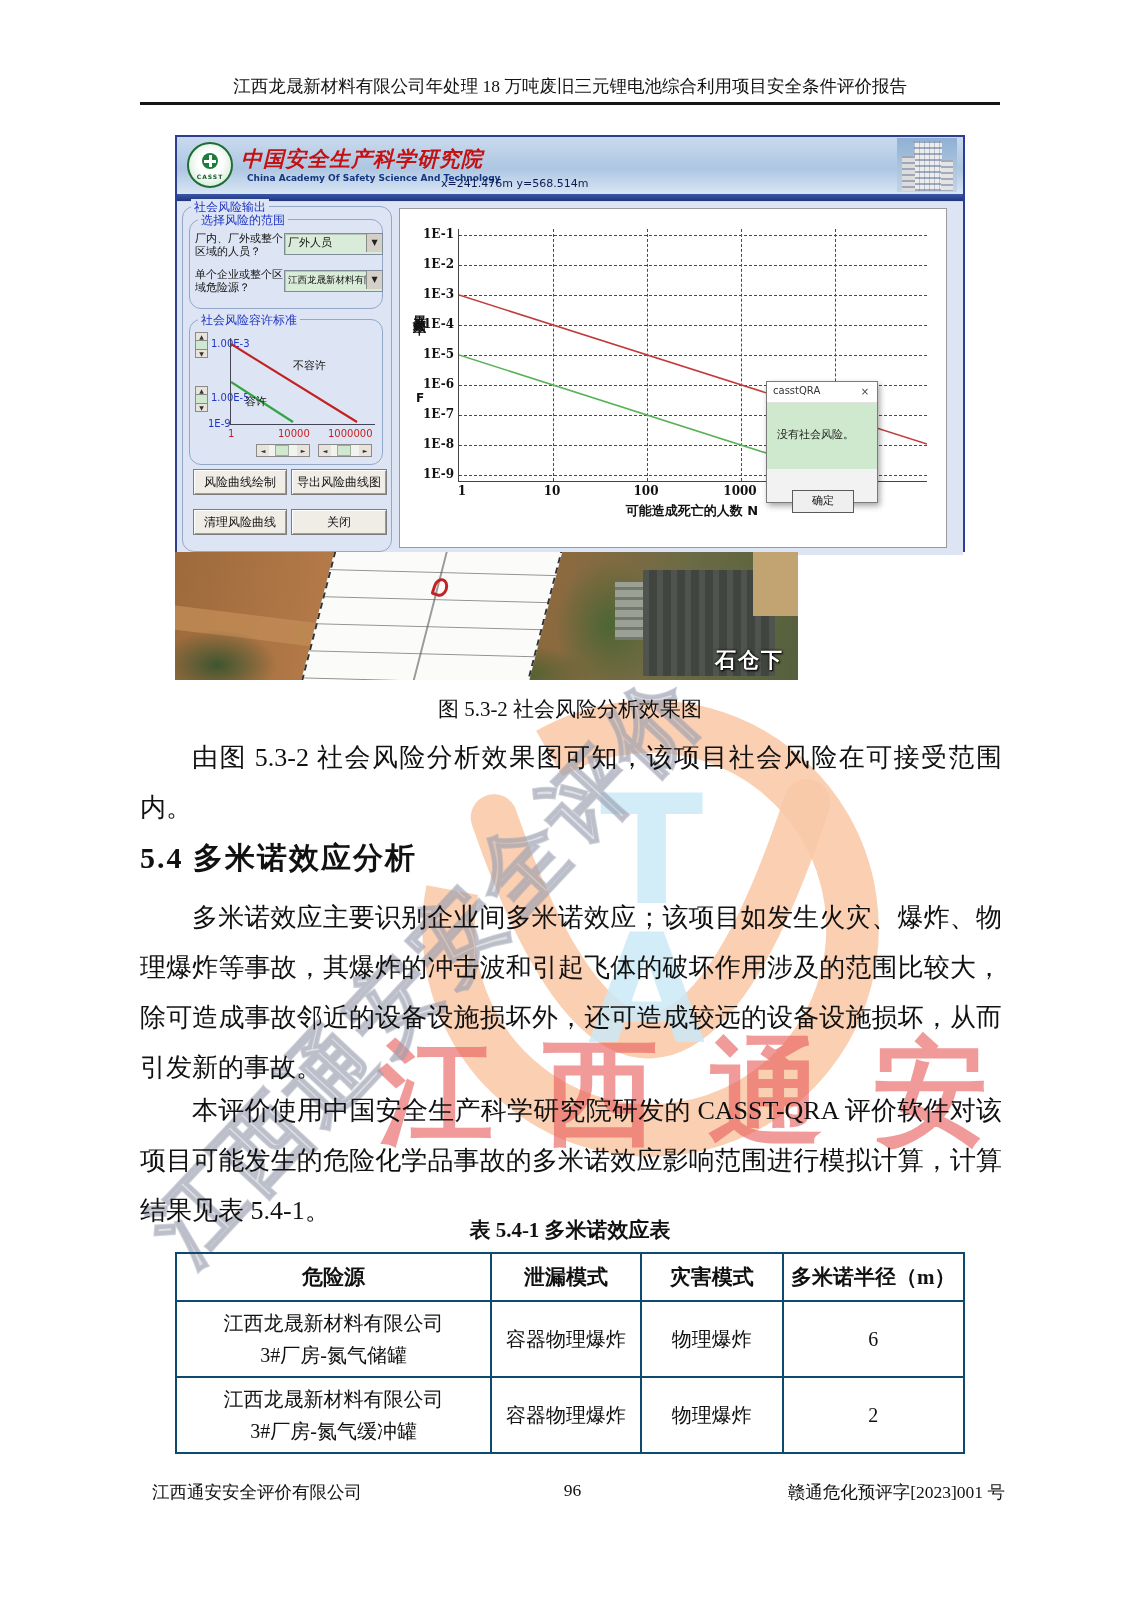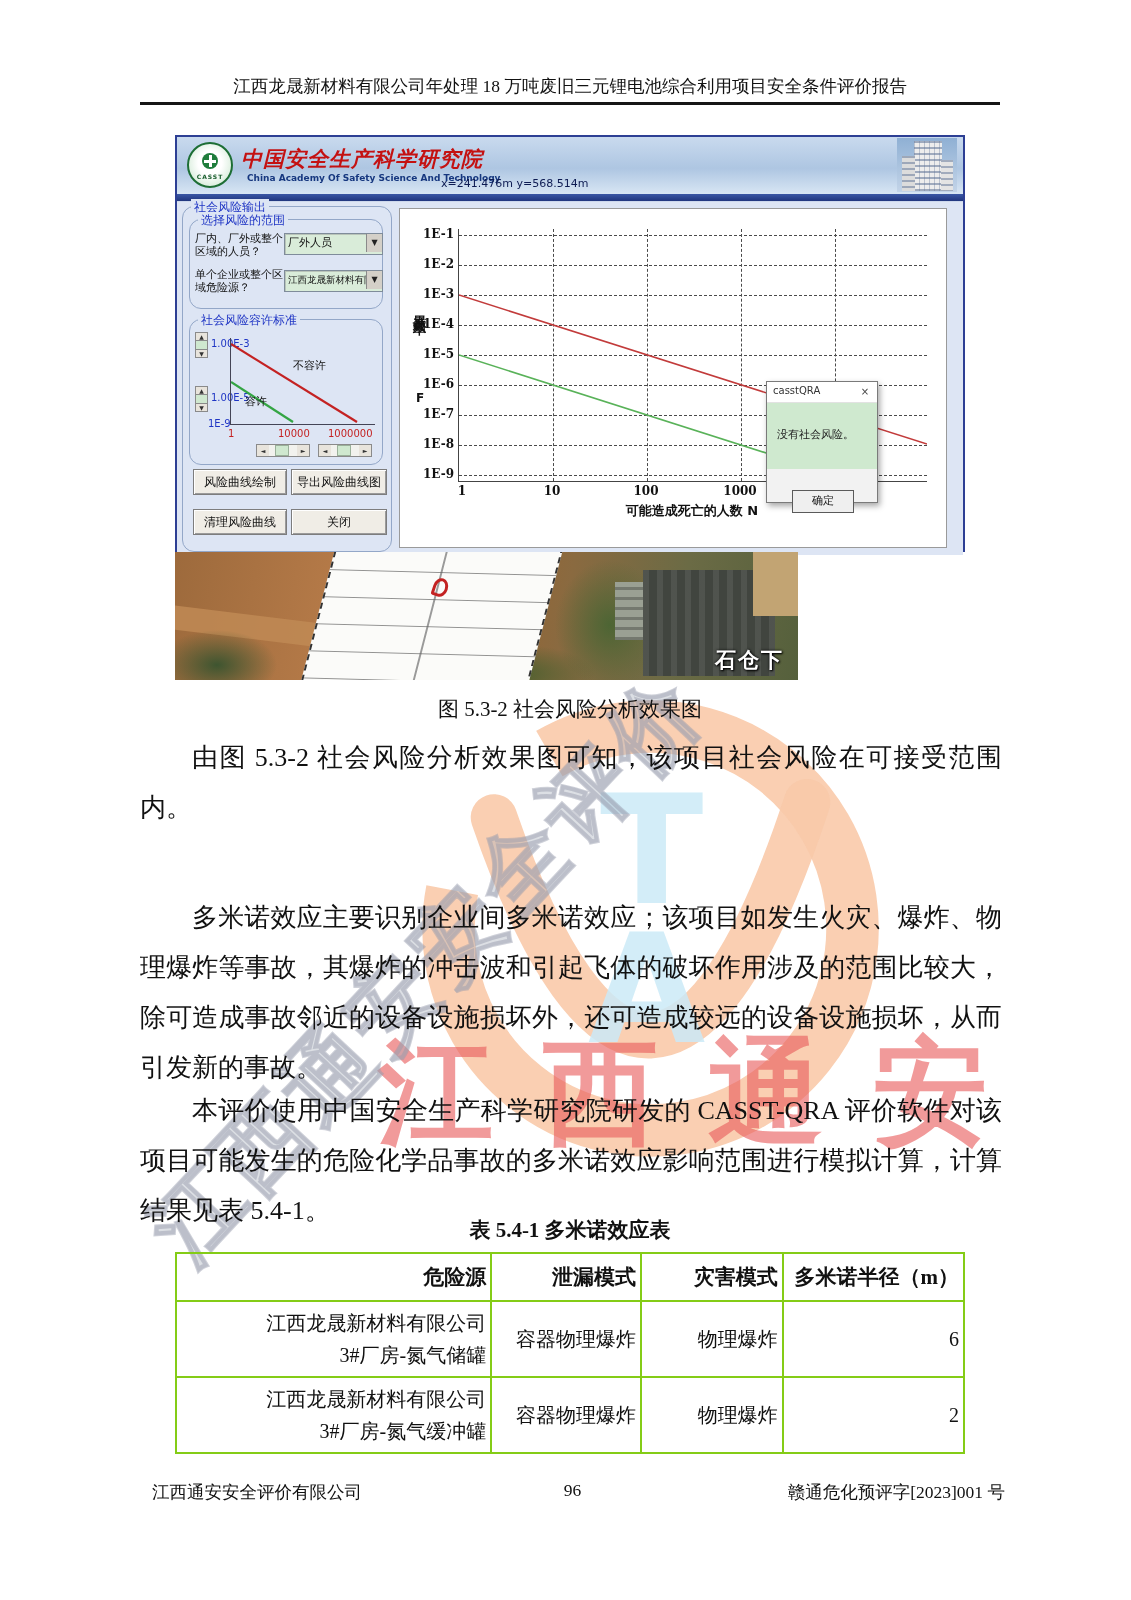--- a/index.html
+++ b/index.html
@@ -19,21 +19,21 @@
   #hdr{position:absolute;left:140px;top:74px;width:860px;text-align:center;font-size:17.5px;}
   #hdr-rule{position:absolute;left:140px;top:102px;width:860px;height:3px;background:#151515;}
   .para{position:absolute;left:140px;width:862px;font-size:26px;line-height:50px;
         text-align:justify;text-indent:2em;}
   #caption{position:absolute;left:140px;top:695px;width:860px;text-align:center;font-size:21px;}
   #sec-h{position:absolute;left:140px;top:838px;font-size:30px;font-weight:bold;letter-spacing:2px;}
   #tbl-title{position:absolute;left:140px;top:1216px;width:860px;text-align:center;
              font-size:21px;font-weight:bold;}
   table.dom{position:absolute;left:175px;top:1252px;width:790px;border-collapse:collapse;
             background:transparent;}
-  table.dom td,table.dom th{border:2px solid #84cc16;text-align:right;vertical-align:middle;
+  table.dom td,table.dom th{border:2px solid #0c4a6e;text-align:center;vertical-align:middle;
             font-size:20px;padding:0 4px;}
   table.dom th{height:46px;font-size:21px;font-weight:bold;}
   table.dom td{height:74px;line-height:32px;}
   #ftr{position:absolute;left:140px;top:1480px;width:865px;font-size:17.5px;}
   #ftr .fl{position:absolute;left:12px;}
   #ftr .fc{position:absolute;left:0;width:100%;text-align:center;}
   #ftr .fr{position:absolute;right:0;}
   
   #appwin{position:absolute;left:175px;top:135px;width:790px;height:417px;z-index:3;
           border:2px solid #2d3f94;box-sizing:border-box;background:#e3e9f4;
@@ -146,20 +146,21 @@
   <div id="wm-red">江西通安</div>
   <div id="wm-diag">江西通安安全评价</div>
 </div>
 
 <div id="doc">
   <div id="hdr">江西龙晟新材料有限公司年处理 18 万吨废旧三元锂电池综合利用项目安全条件评价报告</div>
   <div id="hdr-rule"></div>
 
   <div id="caption">图 5.3-2  社会风险分析效果图</div>
   <div class="para" style="top:733px">由图 5.3-2 社会风险分析效果图可知，该项目社会风险在可接受范围内。</div>
+  <div id="sec-h">5.4 多米诺效应分析</div>
   <div class="para" style="top:893px">多米诺效应主要识别企业间多米诺效应；该项目如发生火灾、爆炸、物理爆炸等事故，其爆炸的冲击波和引起飞体的破坏作用涉及的范围比较大，除可造成事故邻近的设备设施损坏外，还可造成较远的设备设施损坏，从而引发新的事故。</div>
   <div class="para" style="top:1086px">本评价使用中国安全生产科学研究院研发的 CASST-QRA 评价软件对该项目可能发生的危险化学品事故的多米诺效应影响范围进行模拟计算，计算结果见表 5.4-1。</div>
   <div id="tbl-title">表 5.4-1  多米诺效应表</div>
 
   <table class="dom">
     <tbody>
         <tr>
       <th style="width:40%">危险源</th>
       <th style="width:19%">泄漏模式</th>
       <th style="width:18%">灾害模式</th>

